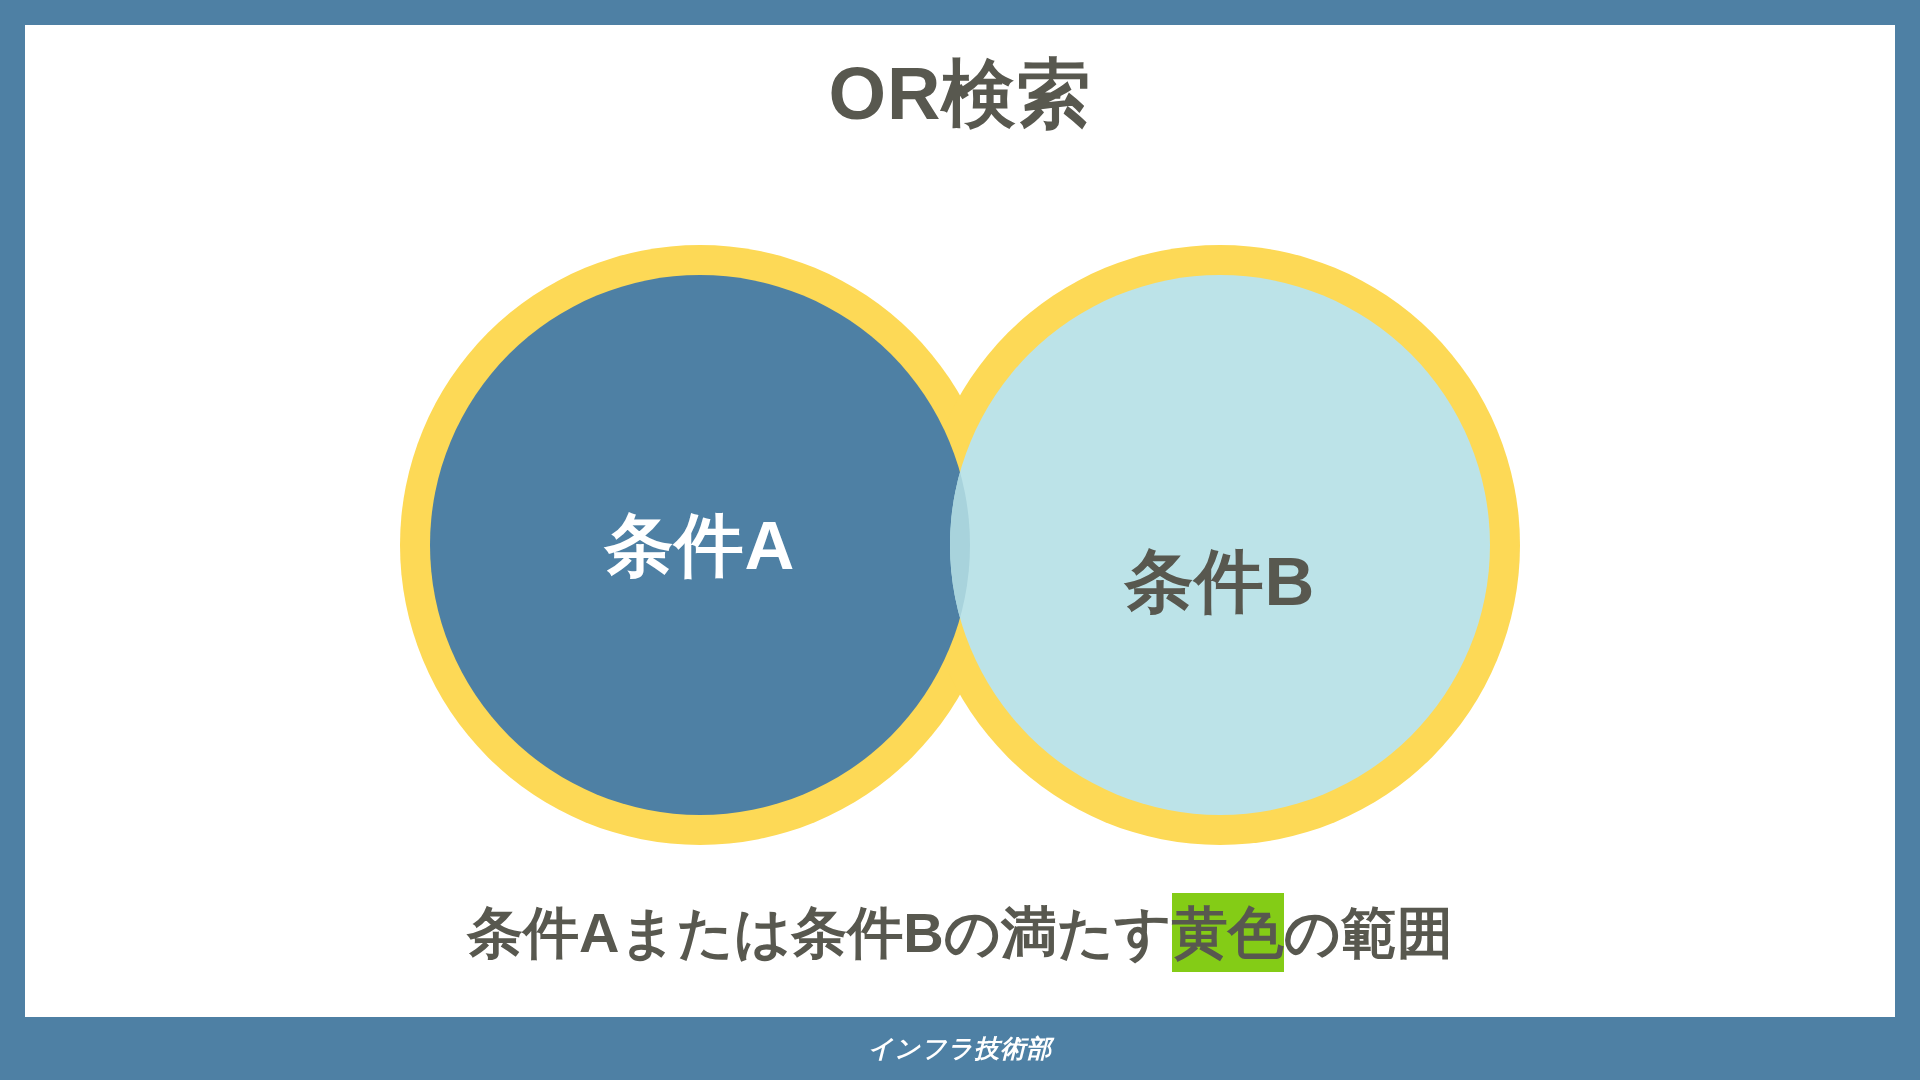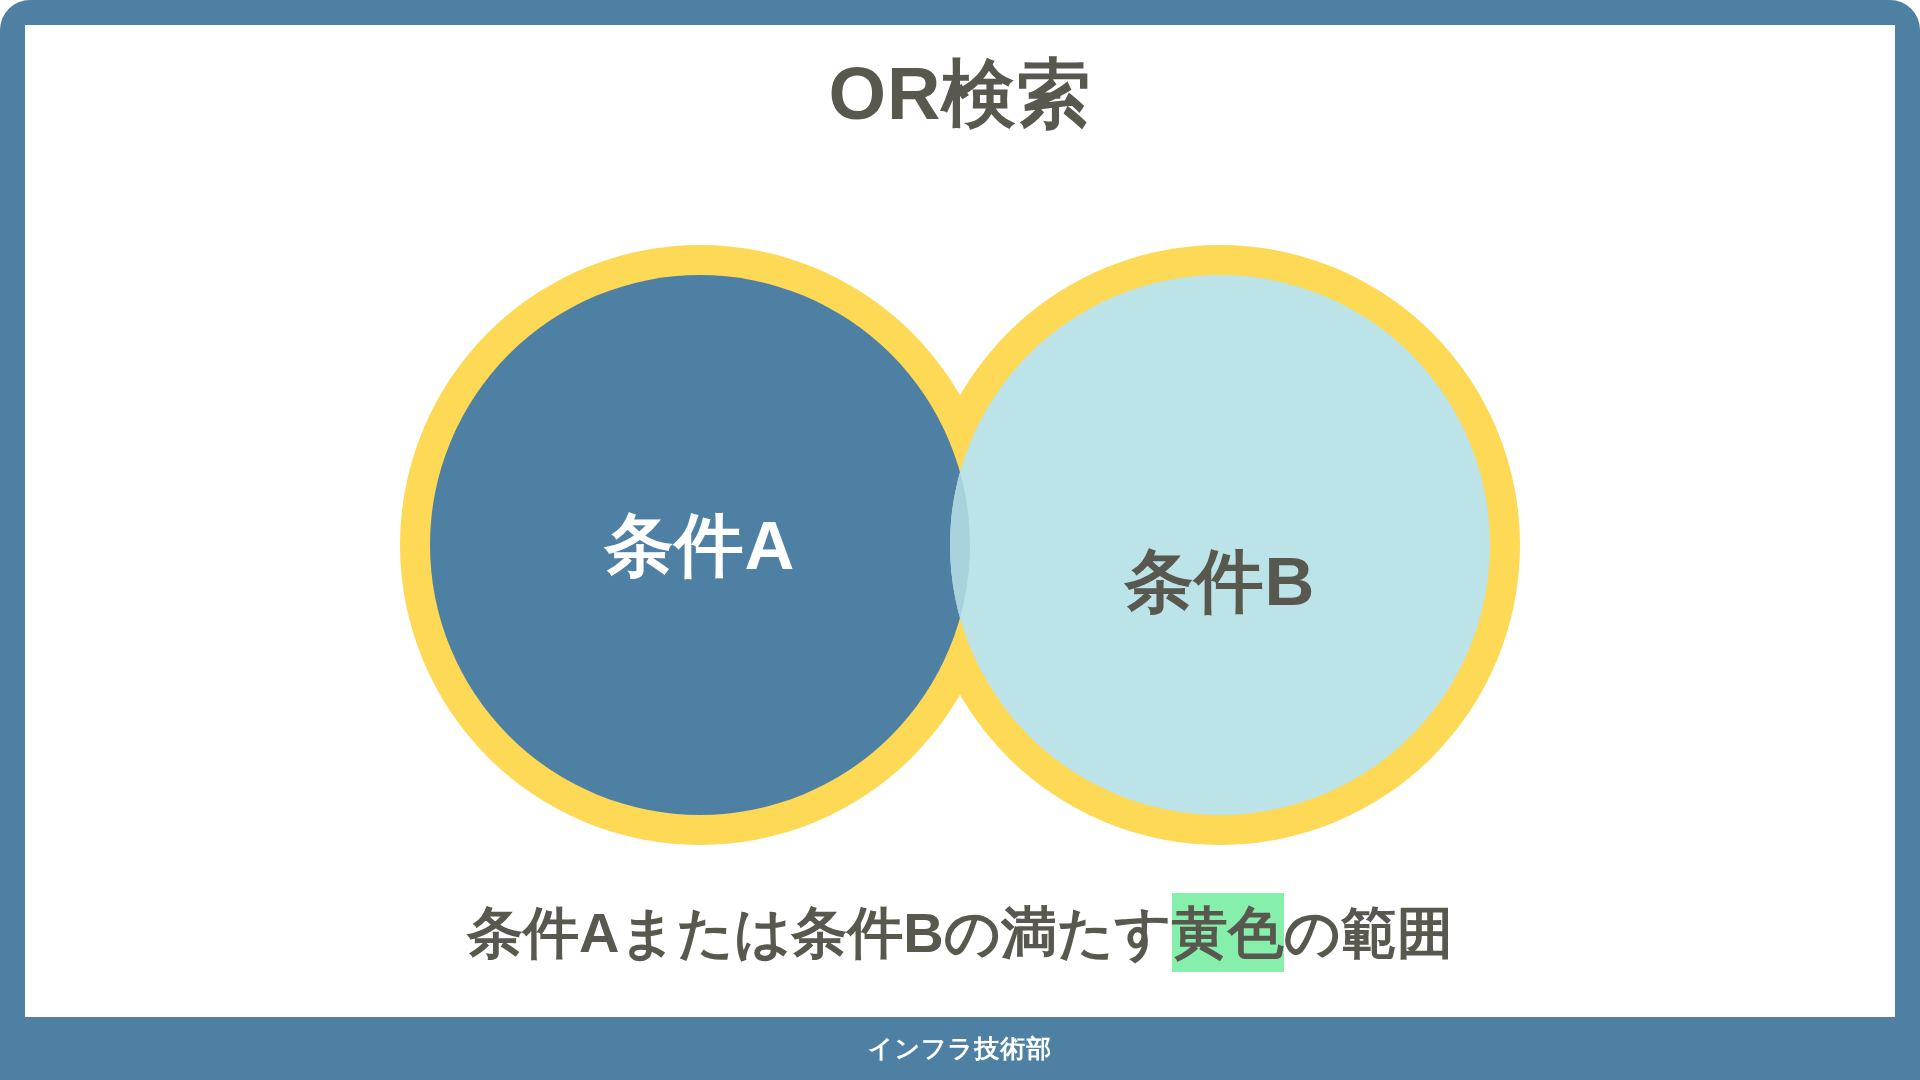--- a/index.html
+++ b/index.html
@@ -14,21 +14,20 @@
     font-family: "Liberation Sans", "DejaVu Sans", sans-serif;
   }
 
   
   #slide {
     position: relative;
     width: 1920px;
     height: 1080px;
     background: #4E80A4;   
     box-sizing: border-box;
-    border-radius: 30px;
   }
 
   
   #canvas {
     position: absolute;
     left: 25px;
     top: 25px;
     right: 25px;
     height: 992px;
     background: #ffffff;
@@ -95,38 +94,39 @@
     top: 880px;
     width: 100%;
     text-align: center;
     font-size: 56px;
     font-weight: bold;
     color: #58584F;
     line-height: 1;
     white-space: nowrap;
   }
   #caption .hl {
-    background: #86efac;
+    background: #84cc16;
     color: #58584F;
     padding: 8px 0;
     box-decoration-break: clone;
     -webkit-box-decoration-break: clone;
   }
 
   
   #footer {
     position: absolute;
     left: 0;
     bottom: 0;
     width: 100%;
     height: 63px;
     background: #4E80A4;
     display: flex;
     align-items: center;
     justify-content: center;
+    font-style: italic;
   }
   #footer-text {
     color: #ffffff;
     font-size: 25px;
     font-weight: bold;
     letter-spacing: 1px;
     white-space: nowrap;
   }
 </style>
 </head>

